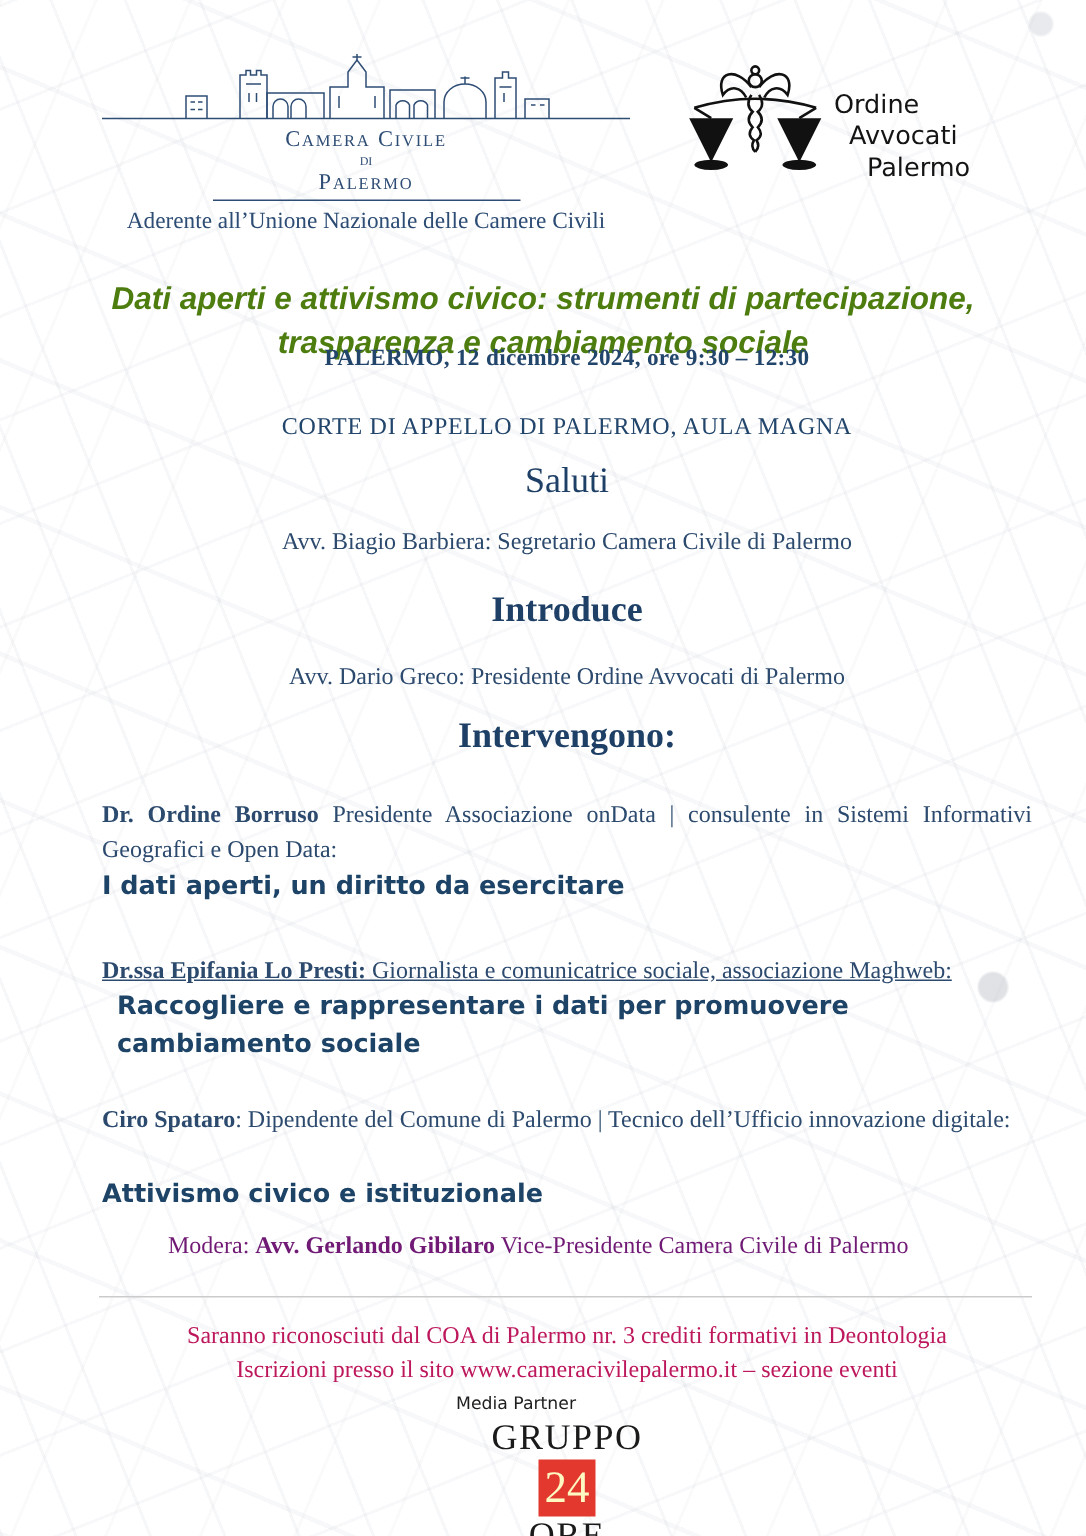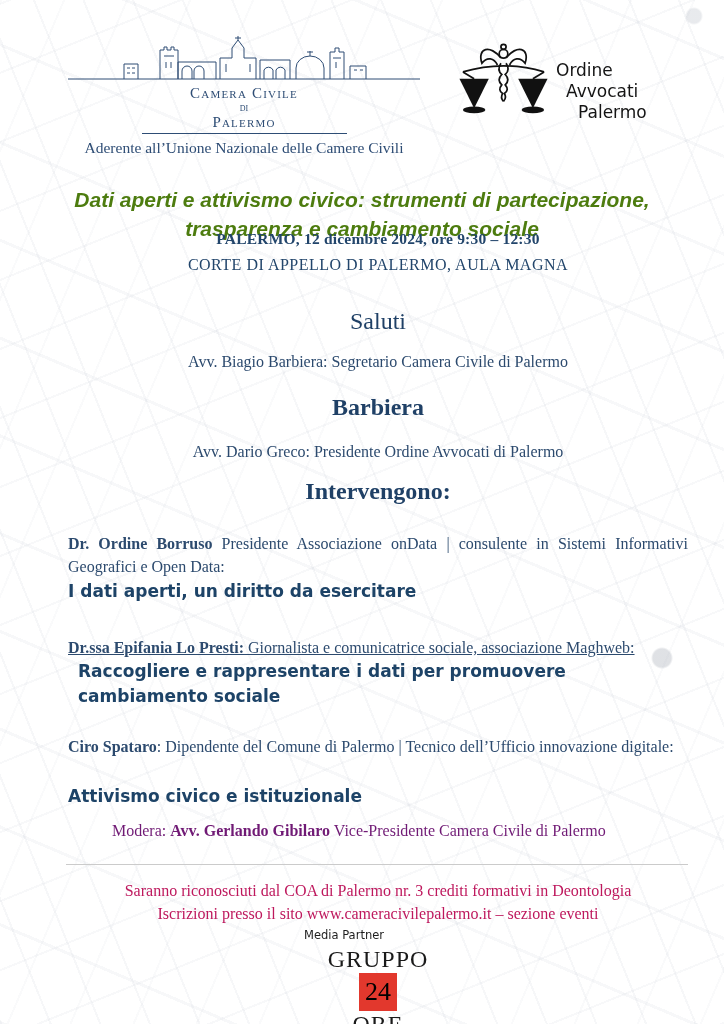--- a/index.html
+++ b/index.html
@@ -34,21 +34,21 @@
   .oap{position:absolute;left:556px;top:60px;font-family:"DejaVu Sans",sans-serif;
        font-size:17px;color:#141414;line-height:21px;}
   .oap .l2{margin-left:10px;}
   .oap .l3{margin-left:22px;}
 
   
   .event-title{position:absolute;left:44px;top:171px;width:636px;text-align:center;
     font-family:"Liberation Sans",sans-serif;font-style:italic;font-weight:700;
     font-size:21px;line-height:29px;color:#4d7c0f;}
   .date{top:230px;font-weight:700;font-size:15.5px;letter-spacing:.2px;color:#22456b;}
-  .venue{top:256px;font-size:16px;letter-spacing:.5px;color:#22456b;}
+  .venue{top:276px;font-size:16px;letter-spacing:.5px;color:#22456b;}
 
   
   .h-serif{font-size:24px;color:#1f4066;line-height:26px;}
   .h-saluti{top:308px;font-weight:400;}
   .h-introduce{top:394px;font-weight:700;}
   .h-intervengono{top:478px;font-weight:700;}
 
   .speaker-line{font-size:16px;color:#2c4a6e;}
   .sp-saluti{top:353px;}
   .sp-introduce{top:443px;}
@@ -69,23 +69,23 @@
 
   .divider{position:absolute;left:66px;top:864px;width:622px;height:0;border-top:1px solid #cbcbcb;}
 
   .foot-line{font-size:16px;color:#be185d;line-height:20px;}
   .f1{top:881px;}
   .f2{top:904px;}
   .media-partner{top:928px;text-align:center;padding-right:68px;box-sizing:border-box;
     font-family:"DejaVu Sans",sans-serif;font-size:11.5px;color:#1e1e1e;}
   .logo24{top:946px;display:flex;justify-content:center;align-items:center;flex-direction:column;}
   .g24-text{font-family:"Liberation Serif",serif;font-size:24px;letter-spacing:1px;color:#1a1a1a;}
-  .g24-sq{width:38px;height:38px;background:#e2382d;color:#000000;display:flex;
+  .g24-sq{width:38px;height:38px;background:#e2382d;color:#fef9c3;display:flex;
     align-items:center;justify-content:center;font-family:"Liberation Serif",serif;
-    font-size:26px;margin:0 1px;}
+    font-size:30px;margin:0 1px;}
 </style>
 </head>
 <body>
 
 <div class="page">
   <div class="map-bg"></div>
 
   <svg class="skyline" viewBox="0 0 352 50">
     <g stroke="#2e4d75" fill="none" stroke-width="1">
       <line x1="0" y1="45" x2="352" y2="45"></line>
@@ -137,21 +137,21 @@
     <div class="l3">Palermo</div>
   </div>
 
   <h1 class="event-title">Dati aperti e attivismo civico: strumenti di partecipazione, trasparenza e cambiamento sociale</h1>
   <div class="abs center date">PALERMO, 12 dicembre 2024, ore 9:30 – 12:30</div>
   <div class="abs center venue">CORTE DI APPELLO DI PALERMO, AULA MAGNA</div>
 
   <div class="abs center h-serif h-saluti">Saluti</div>
   <div class="abs center speaker-line sp-saluti">Avv. Biagio Barbiera: Segretario Camera Civile di Palermo</div>
 
-  <div class="abs center h-serif h-introduce">Barbiera</div>
+  <div class="abs center h-serif h-introduce">Introduce</div>
   <div class="abs center speaker-line sp-introduce">Avv. Dario Greco: Presidente Ordine Avvocati di Palermo</div>
 
   <div class="abs center h-serif h-intervengono">Intervengono:</div>
 
   <p class="abs para p-borruso"><span class="bold-name">Dr. Ordine Borruso</span><span> Presidente Associazione onData | consulente in Sistemi Informativi Geografici e Open Data:</span></p>
   <div class="abs talk t1">I dati aperti, un diritto da esercitare</div>
 
   <p class="abs para p-epifania"><span class="bold-name">Dr.ssa Epifania Lo Presti:</span><span> Giornalista e comunicatrice sociale, associazione Maghweb:</span></p>
   <div class="abs talk t2">Raccogliere e rappresentare i dati per promuovere cambiamento sociale</div>
 

